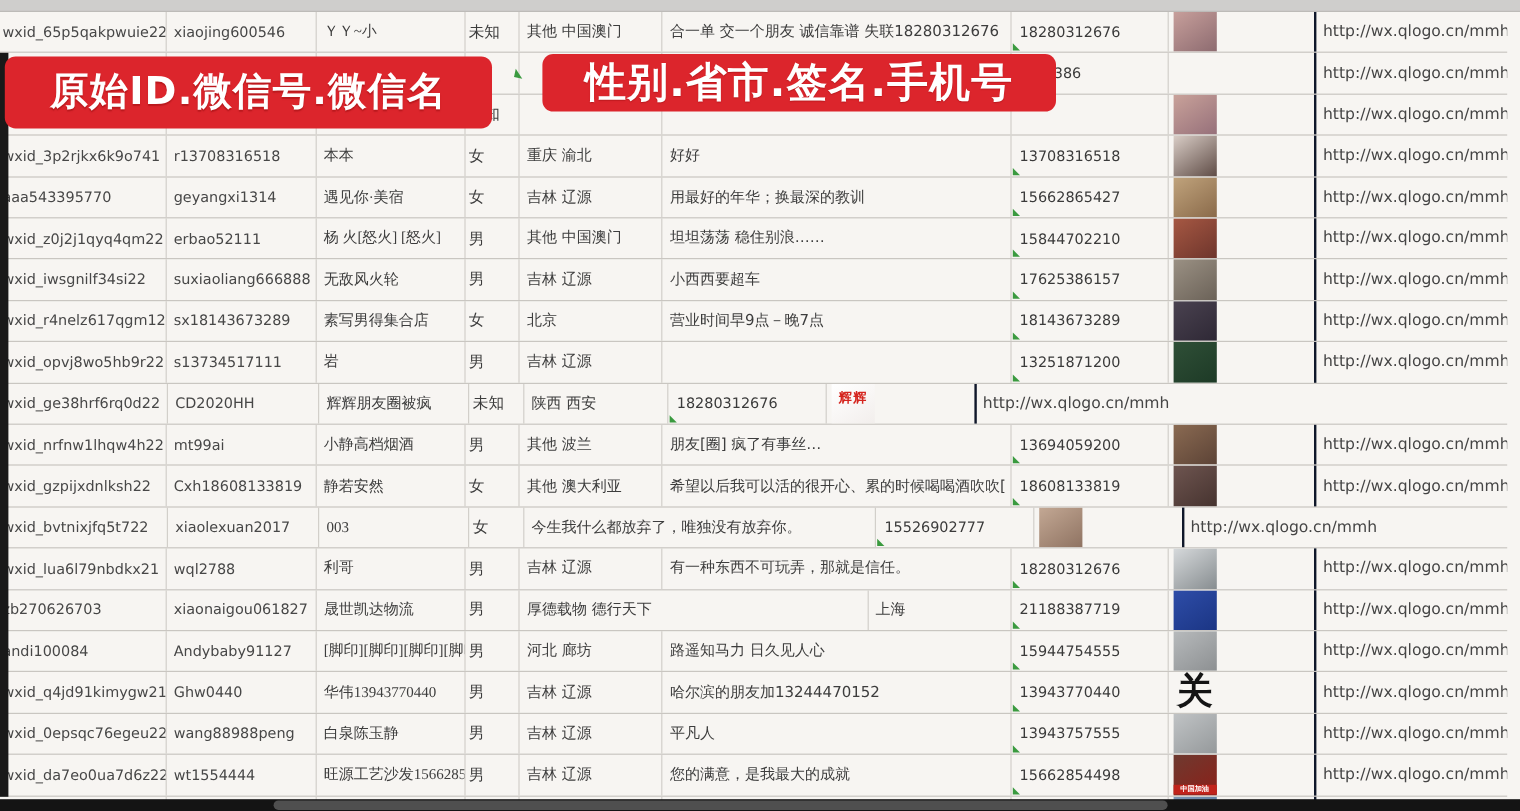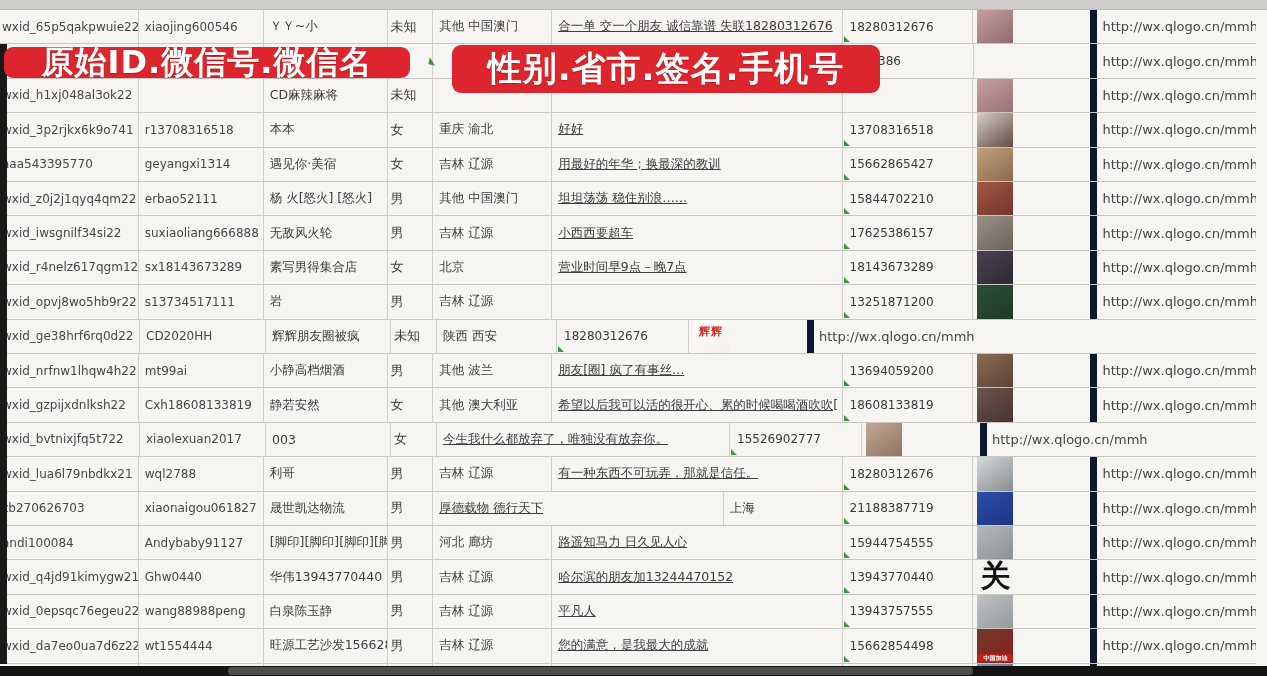--- a/index.html
+++ b/index.html
@@ -7,42 +7,42 @@
     position:relative;width:1267px;height:676px;overflow:hidden;
     background:#f7f5f2;
     font-family:"DejaVu Sans","Liberation Sans",sans-serif;
     color:#3d3d3d;
   }
   .topstrip{position:absolute;left:0;top:0;width:100%;height:9px;background:#cfcecc;border-bottom:1px solid #bdbbb8;}
   .row{position:absolute;left:0;width:1256px;height:34.4px;display:flex;border-bottom:1px solid #c9c6c1;box-sizing:border-box;background:transparent;}
   .c{box-sizing:border-box;height:100%;border-right:1px solid #d2cfca;overflow:hidden;white-space:nowrap;display:flex;align-items:center;position:relative;font-size:12.5px;}
   .c0{width:140px;padding-left:2px;font-size:12px;color:#474747;}
   .c1{width:126px;padding-left:6px;font-size:12px;color:#474747;}
-  .c2{width:125px;padding-left:6px;font-size:12.5px;}
+  .c2{width:125px;padding-left:6px;font-size:12.5px;font-family:Liberation Serif, serif;}
   .c3{width:46px;padding-left:3px;font-size:13px;}
   .c4{width:120px;padding-left:6px;}
-  .c5{width:293px;padding-left:6px;text-decoration:underline;}
+  .c5{width:293px;padding-left:6px;}
   .c6{width:132px;padding-left:7px;font-size:12px;color:#3a3a3a;}
   .c6.partial{padding-left:28px;}
-  .c7{width:125px;border-right:7px solid #0f172a;}
+  .c7{width:125px;border-right:2px solid #0f172a;}
   .c8{width:160px;padding-left:5px;border-right:none;font-size:13px;color:#454545;}
   .tri{position:absolute;left:1px;bottom:1px;width:0;height:0;border-bottom:6px solid #3a9a3f;border-right:6px solid transparent;}
   .av{position:absolute;left:4px;top:0;width:36px;height:100%;display:flex;align-items:center;justify-content:center;overflow:visible;}
   .av .ph{width:36px;height:100%;}
   .av .avtxt{position:absolute;left:0;top:4px;width:100%;text-align:center;font-weight:bold;}
   .av.big-glyph .ph{background:transparent !important;}
   .av.big-glyph .avtxt{font-size:30px;color:#141414;top:-4px;font-family:"DejaVu Serif","Liberation Serif",serif;}
   .av.red-band .avtxt{top:auto;bottom:1px;background:#c1231b;color:#fff;font-size:6px;line-height:8px;}
   .av.white-red .avtxt{color:#d5251f;font-size:11px;letter-spacing:1px;}
   .banner{
     position:absolute;background:#dc252c;border-radius:9px;color:#fff;font-weight:bold;
     display:flex;align-items:center;justify-content:center;z-index:5;
     text-shadow:0 1px 1px rgba(120,0,0,.35);letter-spacing:1px;
   }
-  .b1{left:4px;top:47px;width:406px;height:31px;font-size:32px;}
+  .b1{left:4px;top:47px;width:406px;height:60px;font-size:32px;}
   .b2{left:452px;top:45px;width:428px;height:48px;font-size:34px;}
   .b3{left:901px;top:40px;width:312px;height:54px;font-size:40px;}
   .left-edge{position:absolute;left:0;top:44px;width:7px;height:620px;background:#191919;z-index:4;}
   .bottom-bar{position:absolute;left:0;top:666px;width:1267px;height:10px;background:#141414;z-index:6;}
   .scroll-thumb{position:absolute;left:228px;top:667px;width:745px;height:8px;background:#4f4f4f;border-radius:4px;z-index:7;}
   .green-arrow{position:absolute;left:429px;top:58px;width:0;height:0;z-index:6;
     border-bottom:7px solid #3a9a3f;border-right:7px solid transparent;transform:rotate(12deg);}
 </style>
 </head>
 <body>

